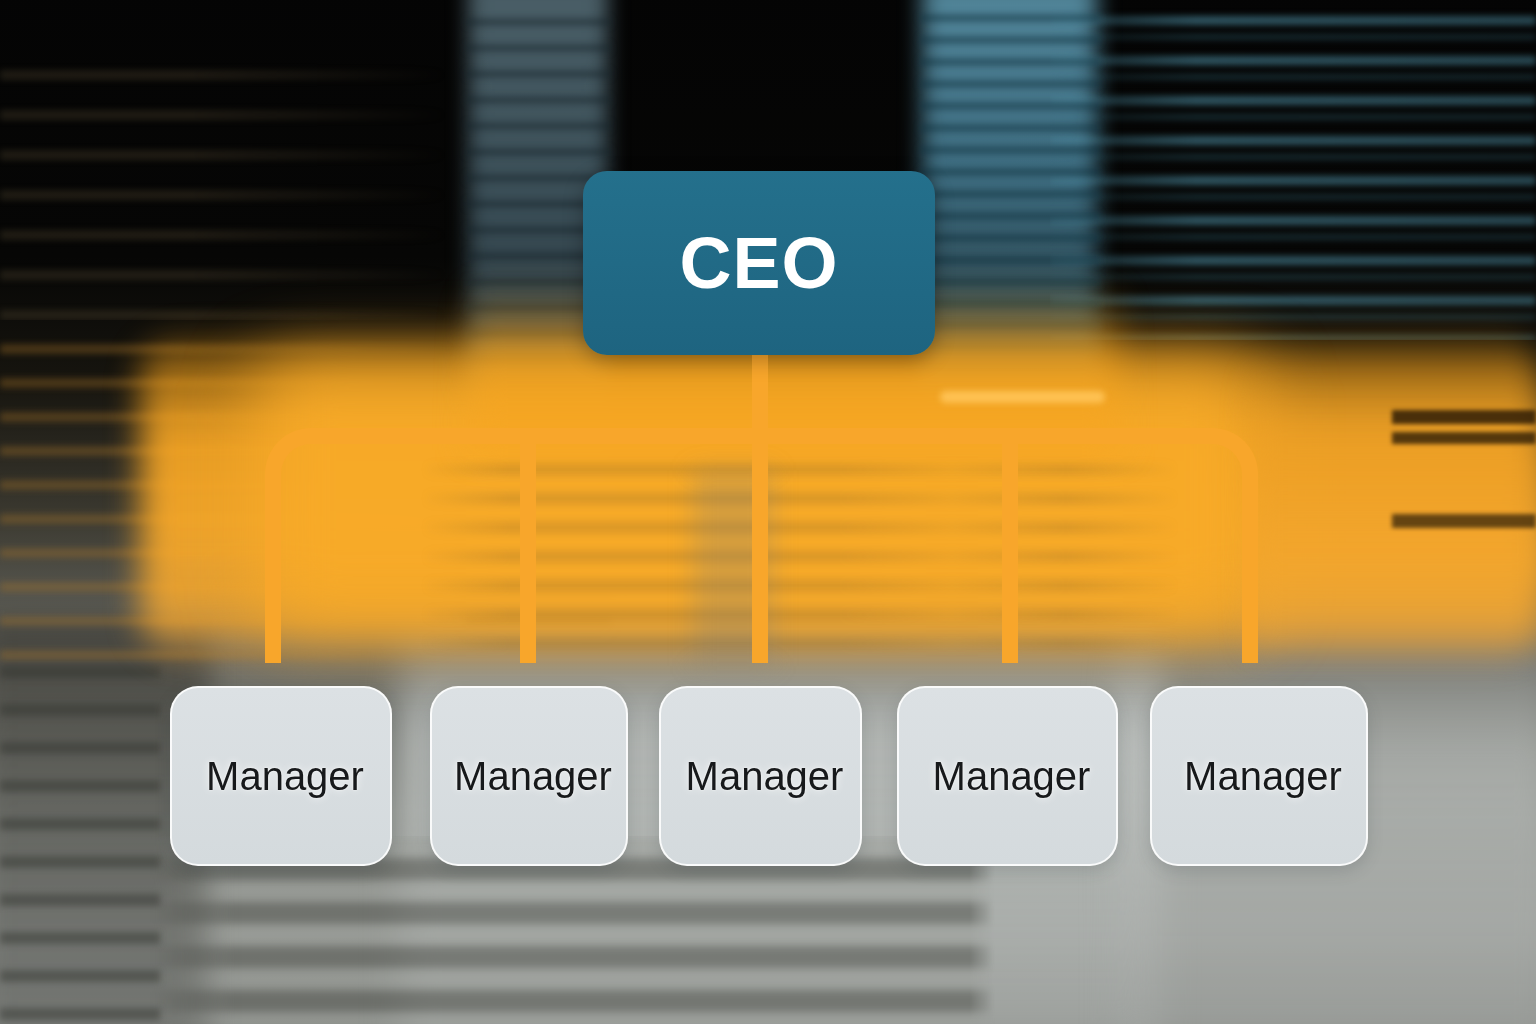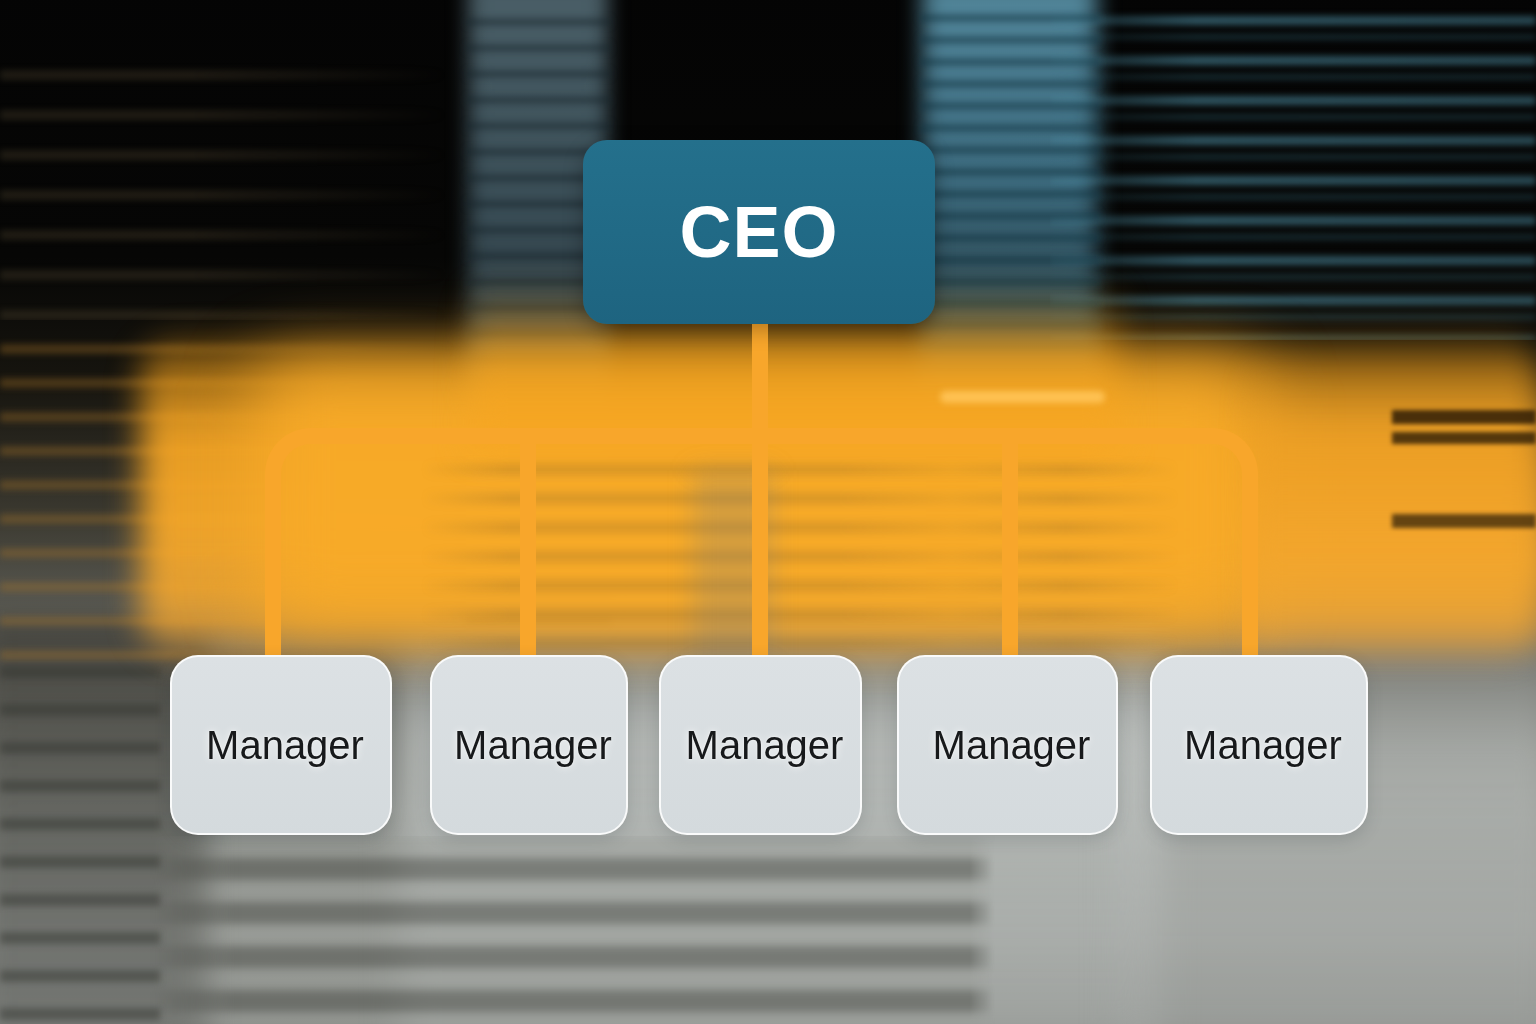--- a/index.html
+++ b/index.html
@@ -90,21 +90,21 @@
   .conn{background:#F8A62B;z-index:5;}
   .conn-frame{left:265px;top:428px;width:993px;height:235px;z-index:5;
     border:0 solid #F8A62B;border-top-width:16px;border-left-width:16px;border-right-width:16px;
     border-radius:46px 46px 0 0;background:transparent;}
   .conn-stem{left:752px;top:318px;width:16px;height:116px;}
   .conn-drop2{left:520px;top:428px;width:16px;height:235px;}
   .conn-drop3{left:752px;top:428px;width:16px;height:235px;}
   .conn-drop4{left:1002px;top:428px;width:16px;height:235px;}
 
   
-  .node{display:flex;align-items:center;justify-content:center;z-index:6;}
+  .node{display:flex;align-items:center;justify-content:center;z-index:6;margin-top:31px;}
   .ceo{left:583px;top:140px;width:352px;height:184px;border-radius:24px;
     background:linear-gradient(180deg,#24708c,#1e6480);
     color:#fff;font-size:72px;font-weight:700;letter-spacing:1px;
     box-shadow:0 6px 20px rgba(0,0,0,.28);}
   .manager{top:655px;height:180px;border-radius:28px;
     background:linear-gradient(180deg,#dce1e4,#d4dadd);
     border:2px solid rgba(255,255,255,.85);
     color:#17191b;font-size:40px;font-weight:400;
     text-shadow:0 0 2px rgba(255,255,255,.95),0 0 8px rgba(255,255,255,.8);
     box-shadow:0 5px 16px rgba(50,60,66,.18);padding-left:8px;}

